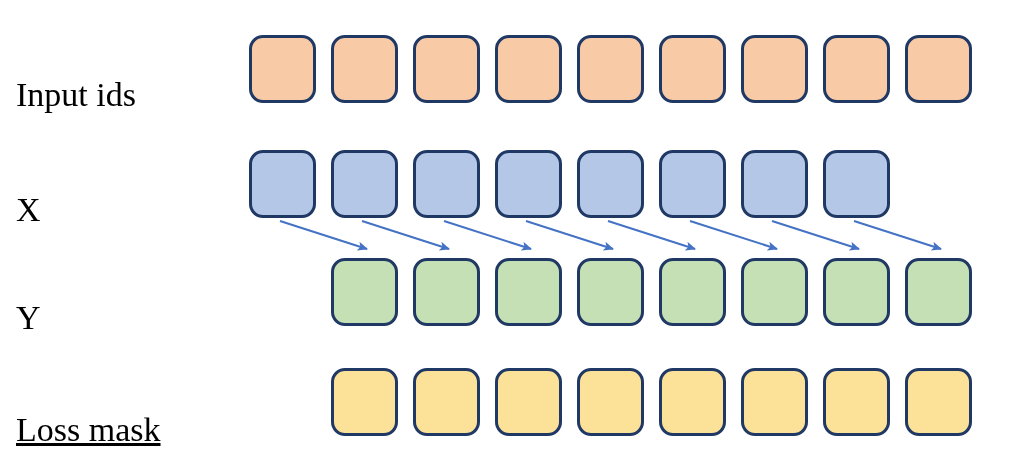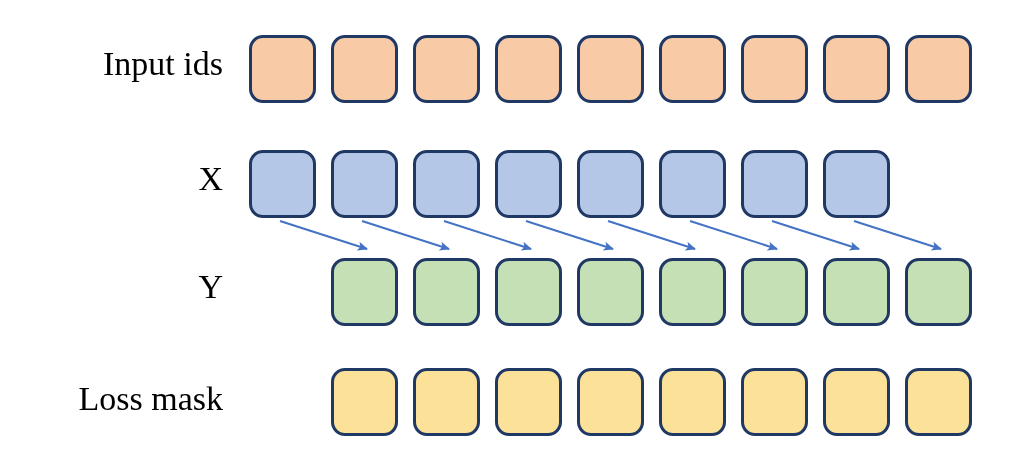--- a/index.html
+++ b/index.html
@@ -10,28 +10,29 @@
   #canvas {
     position: relative;
     width: 1030px;
     height: 464px;
     background: #ffffff;
     overflow: hidden;
     font-family: "Liberation Serif", "DejaVu Serif", serif;
   }
   .row-label {
     position: absolute;
-    text-align: right;
+    text-align: left;
     color: #000000;
     font-family: "Liberation Serif", "DejaVu Serif", serif;
     font-size: 34px;
     line-height: 1;
     white-space: nowrap;
-    left: 8px;
+    left: 16px;
     width: 215px;
+    margin-top: 31px;
   }
   .cell {
     position: absolute;
     box-sizing: border-box;
     border: 3px solid #1F3864;
     border-radius: 14px;
   }
   .arrows-layer {
     position: absolute;
     left: 0;
@@ -43,21 +44,21 @@
 </style>
 </head>
 <body>
 
 <div id="canvas">
 
   <div id="labels">
       <div class="row-label" style="top: 47px;">Input ids</div>
       <div class="row-label" style="top: 162px;">X</div>
       <div class="row-label" style="top: 270px;">Y</div>
-      <div class="row-label" style="top: 382px;">Loss mask</div>
+      <div class="row-label" style="top: 382px; text-decoration: underline;">Loss mask</div>
     </div>
   <div id="cells">
       <div class="cell" style="left: 249px; top: 35px; width: 67px; height: 68px; background: rgb(248, 203, 166); border-color: rgb(31, 56, 100);"></div>
       <div class="cell" style="left: 331px; top: 35px; width: 67px; height: 68px; background: rgb(248, 203, 166); border-color: rgb(31, 56, 100);"></div>
       <div class="cell" style="left: 413px; top: 35px; width: 67px; height: 68px; background: rgb(248, 203, 166); border-color: rgb(31, 56, 100);"></div>
       <div class="cell" style="left: 495px; top: 35px; width: 67px; height: 68px; background: rgb(248, 203, 166); border-color: rgb(31, 56, 100);"></div>
       <div class="cell" style="left: 577px; top: 35px; width: 67px; height: 68px; background: rgb(248, 203, 166); border-color: rgb(31, 56, 100);"></div>
       <div class="cell" style="left: 659px; top: 35px; width: 67px; height: 68px; background: rgb(248, 203, 166); border-color: rgb(31, 56, 100);"></div>
       <div class="cell" style="left: 741px; top: 35px; width: 67px; height: 68px; background: rgb(248, 203, 166); border-color: rgb(31, 56, 100);"></div>
       <div class="cell" style="left: 823px; top: 35px; width: 67px; height: 68px; background: rgb(248, 203, 166); border-color: rgb(31, 56, 100);"></div>

